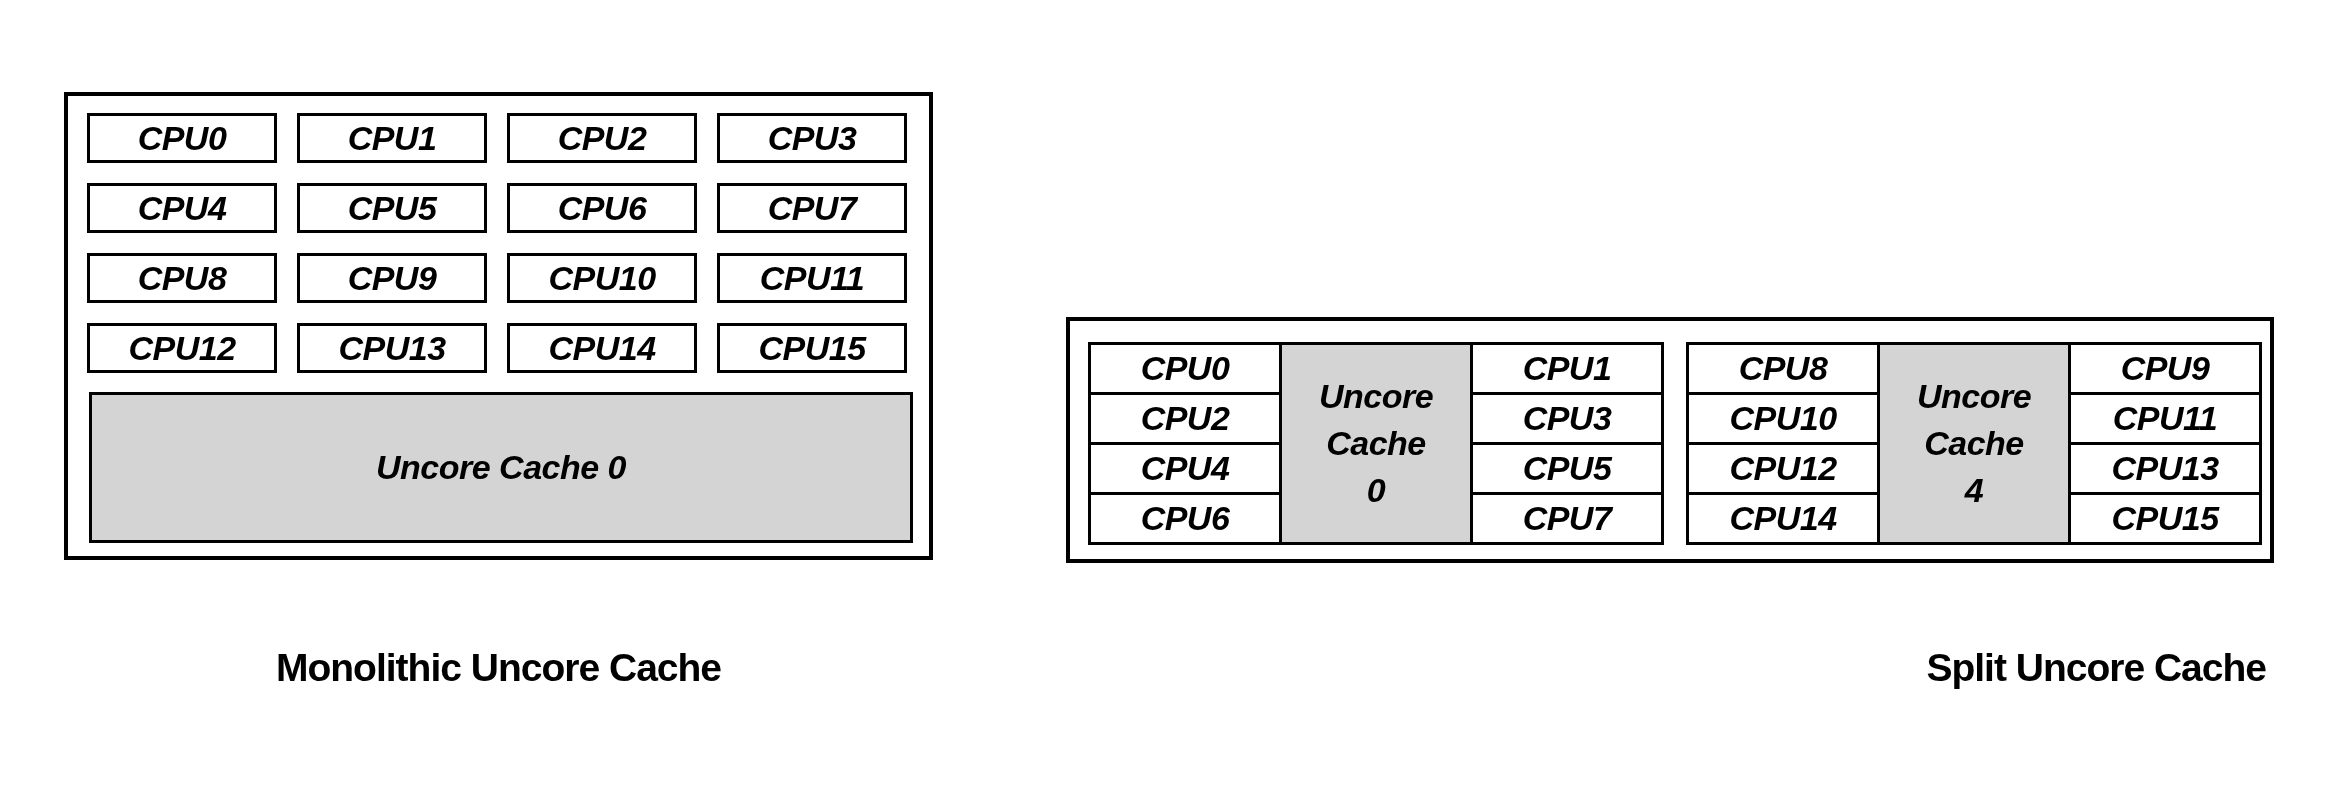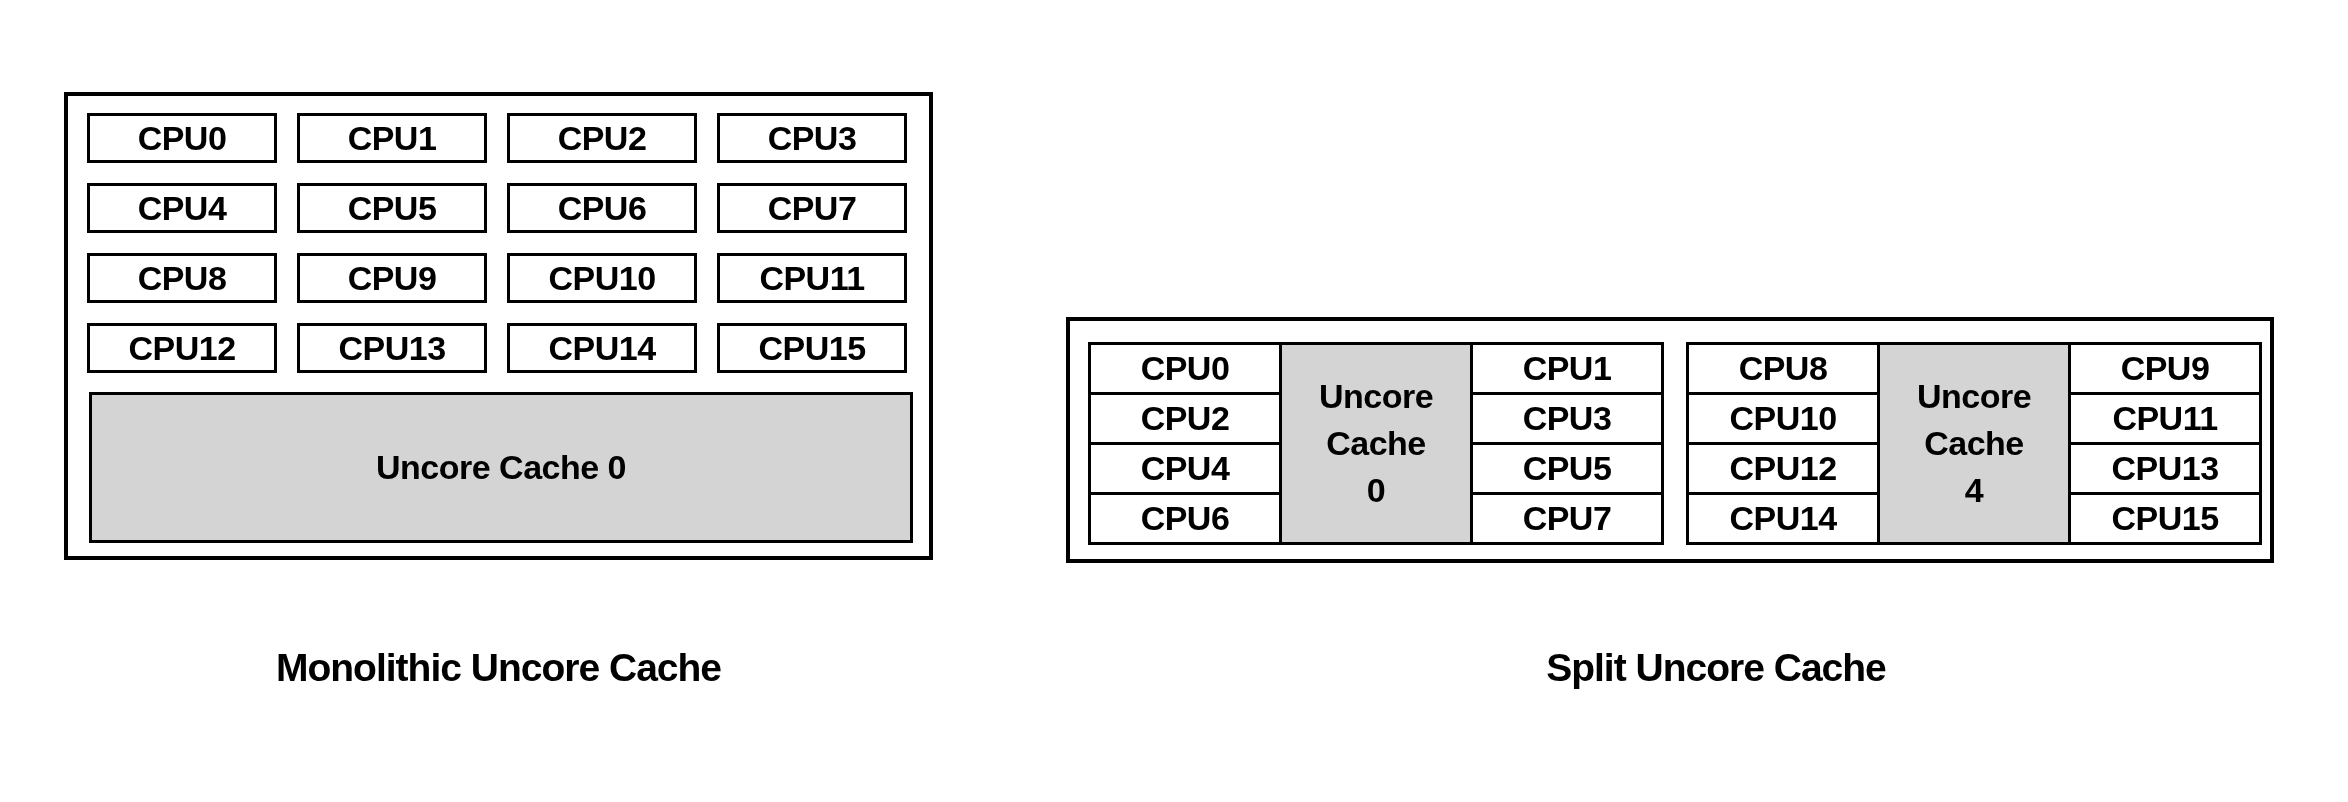--- a/index.html
+++ b/index.html
@@ -15,20 +15,21 @@
     background:var(--bg);
     position:relative;
     overflow:hidden;
     font-family:"Liberation Sans","DejaVu Sans",sans-serif;
     color:var(--text);
   }
   .diagram-box{
     position:absolute;
     border:4px solid var(--border-color);
     background:var(--bg);
+    font-style:italic;
   }
   #left-box{left:64px;top:92px;width:869px;height:468px;}
   #left-grid{
     position:absolute;left:19px;top:17px;width:820px;
     display:grid;
     grid-template-columns:repeat(4,190px);
     grid-auto-rows:50px;
     column-gap:20px;row-gap:20px;
   }
   .cpu-box{
@@ -65,21 +66,21 @@
     line-height:1.38;
   }
   .cache-cell .wrap{display:inline-block;max-width:118px;}
   .caption{
     position:absolute;top:638px;
     text-align:center;
     font-weight:bold;font-size:39px;letter-spacing:-1px;
     line-height:60px;
   }
   #left-caption{left:64px;width:869px;}
-  #right-caption{left:1112px;width:1208px;}
+  #right-caption{left:1058px;width:1208px;text-align:right;}
 </style>
 </head>
 <body>
 
 <div class="diagram-box" id="left-box">
   <div id="left-grid">
     <div class="cpu-box">CPU0</div>
     <div class="cpu-box">CPU1</div>
     <div class="cpu-box">CPU2</div>
     <div class="cpu-box">CPU3</div>

